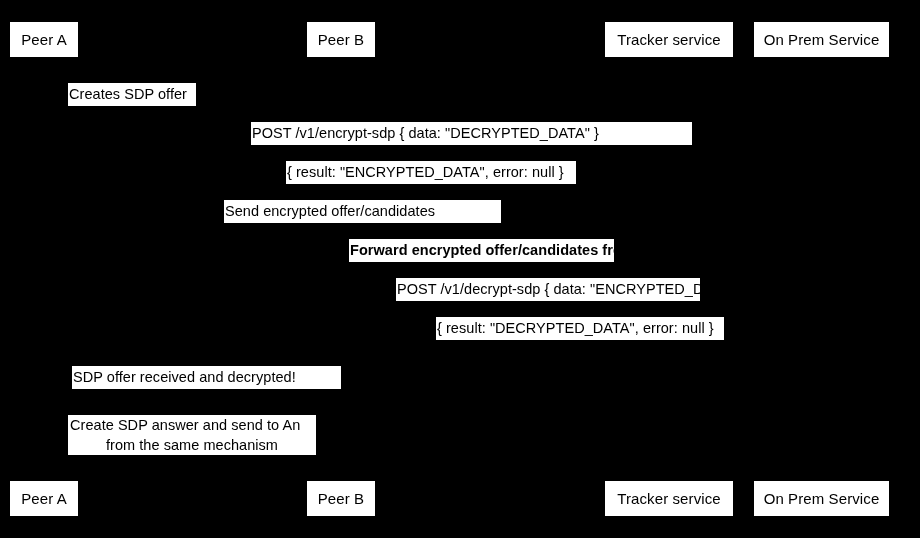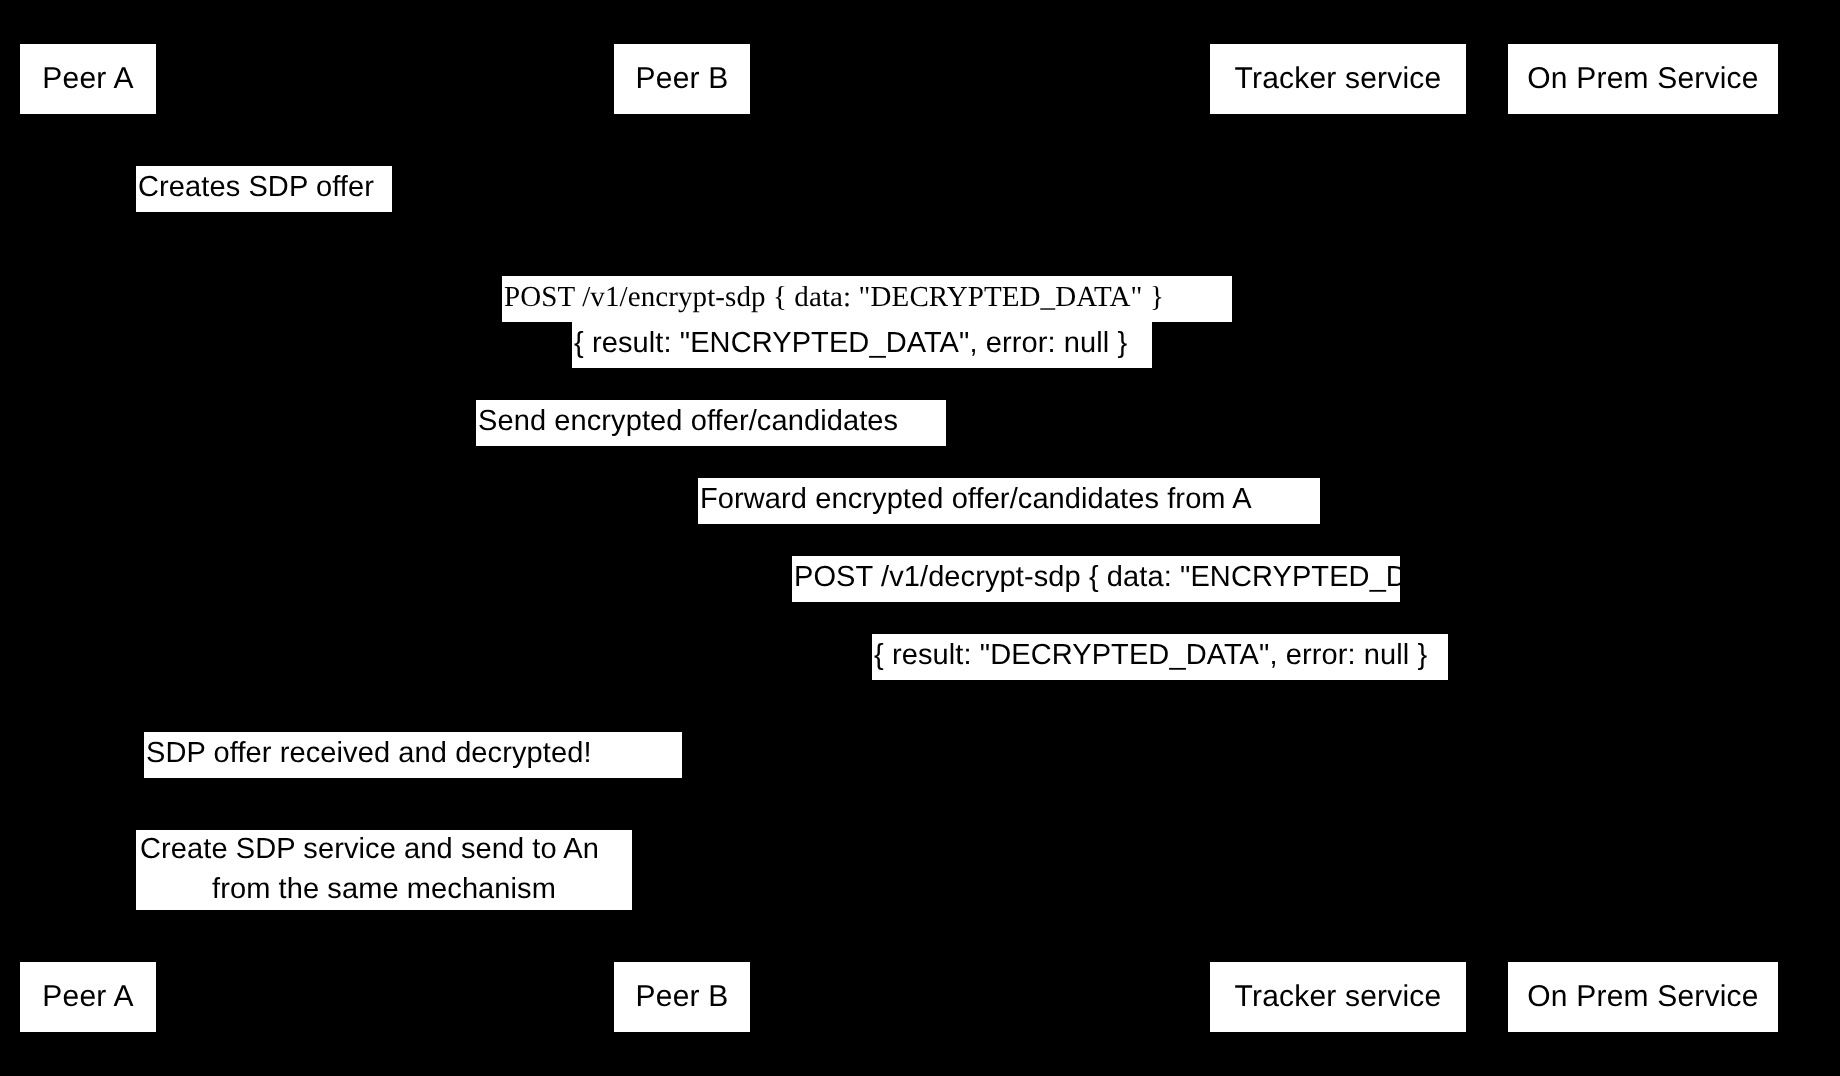--- a/index.html
+++ b/index.html
@@ -78,50 +78,50 @@
     <span>Tracker service</span>
   </div>
   <div class="participant" style="left:754px; top:22px; width:135px; height:35px;">
     <span>On Prem Service</span>
   </div>
 
   <div class="label" style="left:68px; top:83px; width:128px;">
     <span>Creates SDP offer</span>
   </div>
 
-  <div class="label" style="left:251px; top:138px; width:365px;font-family:Liberation Serif, serif;">
+  <div class="label" style="left:251px; top:122px; width:441px;">
     <span>POST /v1/encrypt-sdp { data: "DECRYPTED_DATA" }</span>
   </div>
 
   <div class="label" style="left:286px; top:161px; width:290px;">
     <span>{ result: "ENCRYPTED_DATA", error: null }</span>
   </div>
 
-  <div class="label" style="left:238px; top:200px; width:235px;">
+  <div class="label" style="left:224px; top:200px; width:277px;">
     <span>Send encrypted offer/candidates</span>
   </div>
 
-  <div class="label" style="left:349px; top:239px; width:311px;">
+  <div class="label" style="left:349px; top:239px; width:265px;font-weight:bold;">
     <span>Forward encrypted offer/candidates from A</span>
   </div>
 
   <div class="label" style="left:396px; top:278px; width:304px;">
     <span>POST /v1/decrypt-sdp { data: "ENCRYPTED_DATA" }</span>
   </div>
 
   <div class="label" style="left:436px; top:317px; width:288px;">
     <span>{ result: "DECRYPTED_DATA", error: null }</span>
   </div>
 
   <div class="label" style="left:72px; top:366px; width:269px;">
     <span>SDP offer received and decrypted!</span>
   </div>
 
   <div class="label multiline" style="left:68px; top:415px; width:248px; height:40px;">
-    <div style="text-align:left;">Create SDP service and send to An</div>
+    <div style="text-align:left;">Create SDP answer and send to An</div>
     <div>from the same mechanism</div>
   </div>
 
   <div class="participant" style="left:10px; top:481px; width:68px; height:35px;">
     <span>Peer A</span>
   </div>
   <div class="participant" style="left:307px; top:481px; width:68px; height:35px;">
     <span>Peer B</span>
   </div>
   <div class="participant" style="left:605px; top:481px; width:128px; height:35px;">

